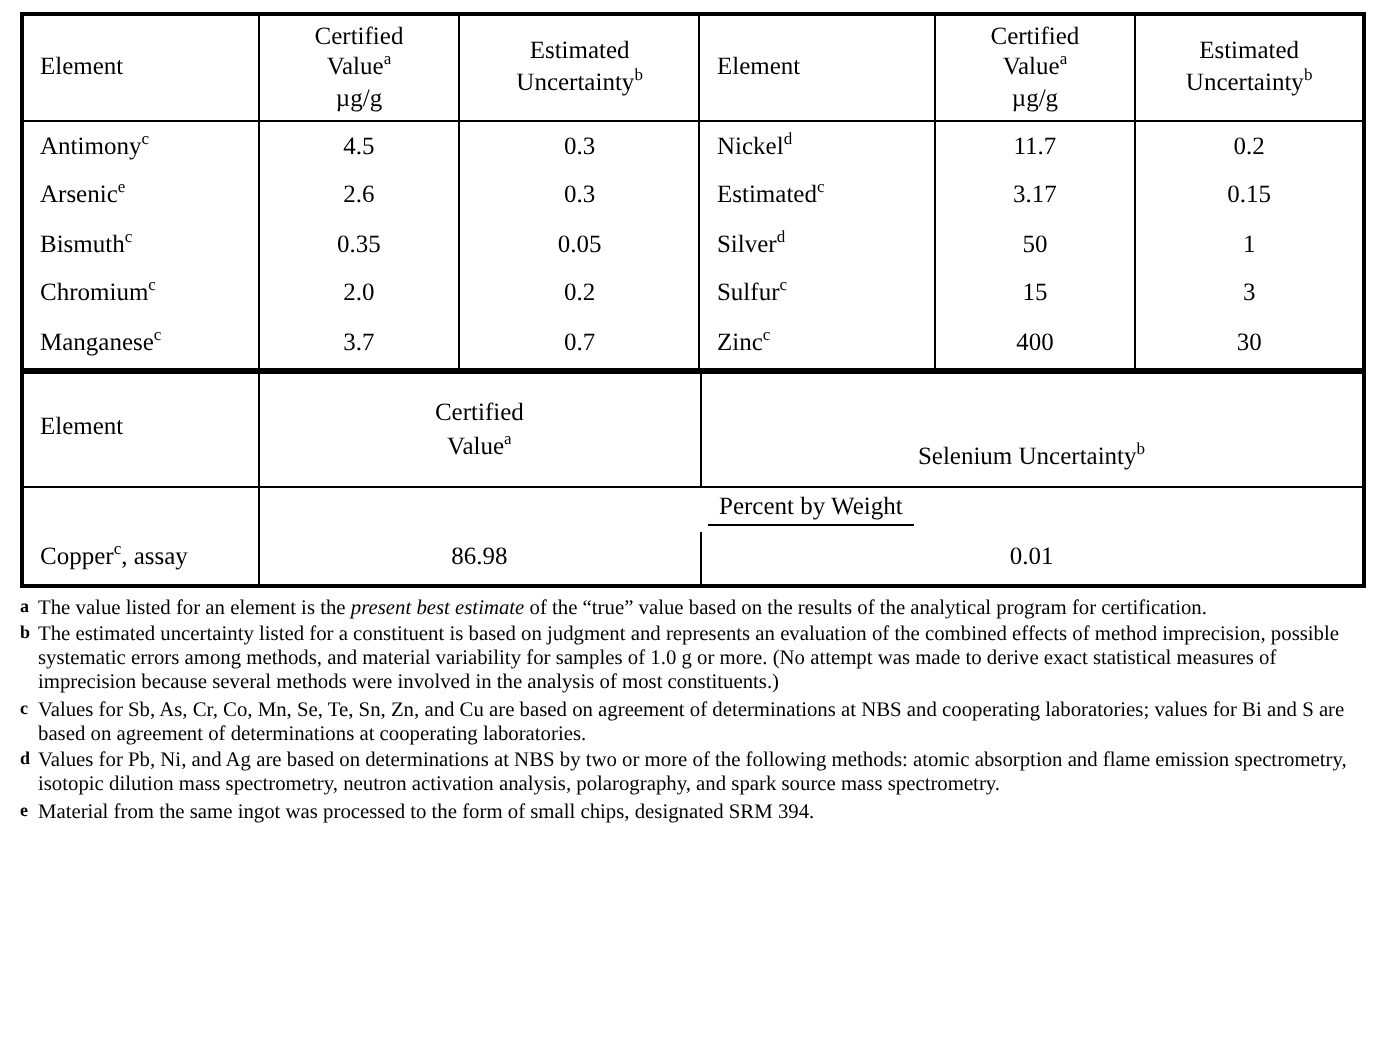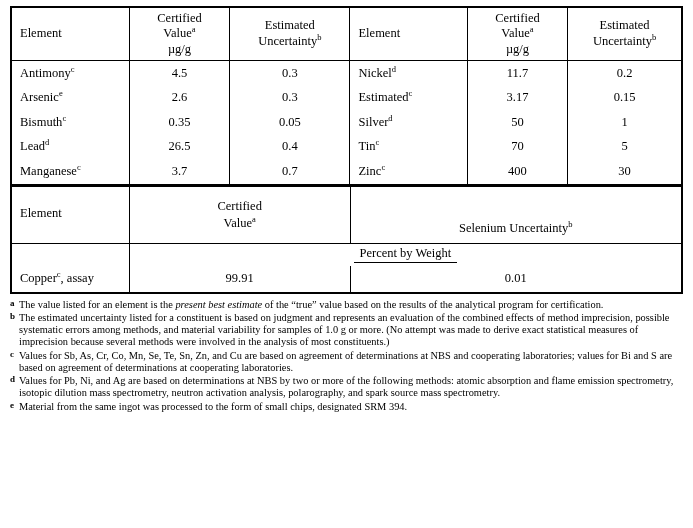--- a/index.html
+++ b/index.html
@@ -187,30 +187,30 @@
 
       <tr class="data-row">
         <td class="c-elem no-bottom no-top"><span>Bismuth</span><sup>c</sup></td>
         <td class="c-val no-bottom no-top">0.35</td>
         <td class="c-val no-bottom no-top">0.05</td>
         <td class="c-elem no-bottom no-top"><span>Silver</span><sup>d</sup></td>
         <td class="c-val no-bottom no-top">50</td>
         <td class="c-val no-bottom no-top">1</td>
       </tr>
 
-
-
-      <tr class="data-row">
-        <td class="c-elem no-bottom no-top"><span>Lead</span><sup>d</sup></td>
-        <td class="c-val no-bottom no-top">26.5</td>
-        <td class="c-val no-bottom no-top">0.4</td>
-        <td class="c-elem no-bottom no-top"><span>Tin</span><sup>c</sup></td>
-        <td class="c-val no-bottom no-top">70</td>
-        <td class="c-val no-bottom no-top">5</td>
-      </tr>
+      <tr class="data-row">
+        <td class="c-elem no-bottom no-top"><span>Chromium</span><sup>c</sup></td>
+        <td class="c-val no-bottom no-top">2.0</td>
+        <td class="c-val no-bottom no-top">0.2</td>
+        <td class="c-elem no-bottom no-top"><span>Sulfur</span><sup>c</sup></td>
+        <td class="c-val no-bottom no-top">15</td>
+        <td class="c-val no-bottom no-top">3</td>
+      </tr>
+
+
 
       <tr class="data-row">
         <td class="c-elem no-top"><span>Manganese</span><sup>c</sup></td>
         <td class="c-val no-top">3.7</td>
         <td class="c-val no-top">0.7</td>
         <td class="c-elem no-top"><span>Zinc</span><sup>c</sup></td>
         <td class="c-val no-top">400</td>
         <td class="c-val no-top">30</td>
       </tr>
     </tbody>
@@ -236,21 +236,21 @@
         </td>
       </tr>
       <tr class="pct-row">
         <td class="no-bottom no-left" style="border-right:1px solid #000;border-top:1px solid #000;"></td>
         <td colspan="2" class="pct-label" style="border-top:1px solid #000 !important;">
           <span class="pct-underline">Percent by Weight</span>
         </td>
       </tr>
       <tr class="assay-row">
         <td class="c-elem no-top"><span>Copper</span><sup>c</sup><span>, assay</span></td>
-        <td class="c-val no-top">99.91</td>
+        <td class="c-val no-top">86.98</td>
         <td class="c-val no-top">0.01</td>
       </tr>
     </tbody>
   </table>
 
   <div class="notes">
     <div class="note">
       <span class="mark">a</span><span>The value listed for an element is the </span><i>present best estimate</i><span> of the “true” value based on the results of the analytical program for certification.</span>
     </div>
     <div class="note">

